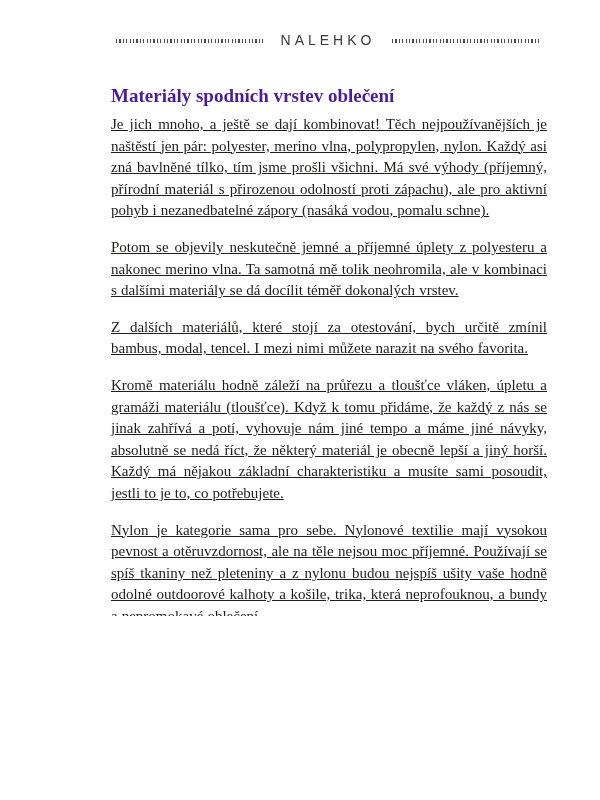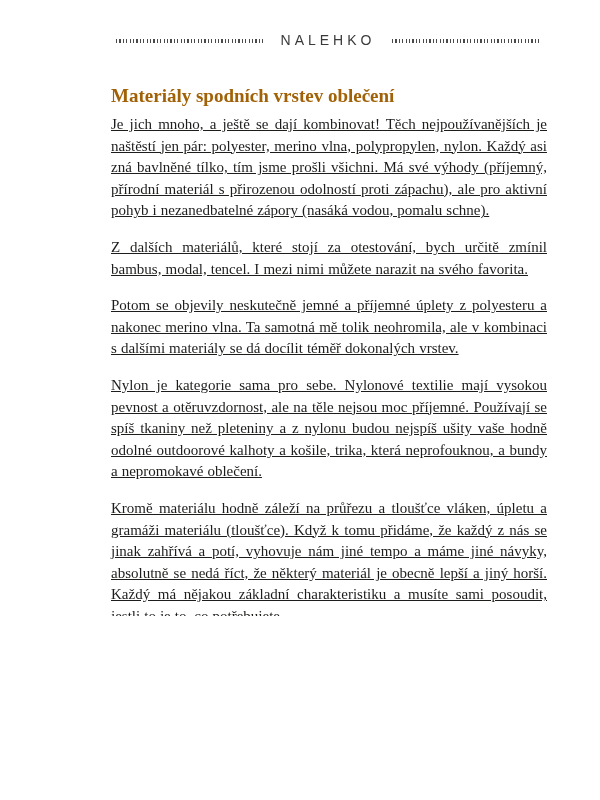--- a/index.html
+++ b/index.html
@@ -54,21 +54,21 @@
     left: 83px;
     width: 436px;
     color: #1d1d1b;
   }
   .chapter-heading {
     font-family: "Liberation Serif", serif;
     font-size: 19px;
     font-weight: 700;
     line-height: 24px;
     margin: 0 0 6px 0;
-    color: #a16207;
+    color: #4c1d95;
   }
   .content p {
     font-size: 15px;
     line-height: 21.6px;
     text-align: justify;
     margin: 0 0 15px 0;
     hyphens: auto;
     -webkit-hyphens: auto;
     word-spacing: 0.3px;
     text-decoration: underline;
@@ -98,23 +98,23 @@
   <header class="running-head">
     <span class="head-rule"></span>
     <span class="running-title">NALEHKO</span>
     <span class="head-rule"></span>
   </header>
 
   <main class="content">
     <h1 class="chapter-heading">Materiály spodních vrstev oblečení</h1>
 
     <p>Je jich mnoho, a ještě se dají kombinovat! Těch nejpoužívanějších je naštěstí jen pár: polyester, merino vlna, polypropylen, nylon. Každý asi zná bavlněné tílko, tím jsme prošli všichni. Má své výhody (příjemný, přírodní materiál s přirozenou odolností proti zápachu), ale pro aktivní pohyb i nezanedbatelné zápory (nasáká vodou, pomalu schne).</p>
+    <p>Potom se objevily neskutečně jemné a příjemné úplety z polyesteru a nakonec merino vlna. Ta samotná mě tolik neohromila, ale v kombinaci s dalšími materiály se dá docílit téměř dokonalých vrstev.</p>
     <p>Z dalších materiálů, které stojí za otestování, bych určitě zmínil bambus, modal, tencel. I mezi nimi můžete narazit na svého favorita.</p>
-    <p>Potom se objevily neskutečně jemné a příjemné úplety z polyesteru a nakonec merino vlna. Ta samotná mě tolik neohromila, ale v kombinaci s dalšími materiály se dá docílit téměř dokonalých vrstev.</p>
+    <p>Kromě materiálu hodně záleží na průřezu a tloušťce vláken, úpletu a gramáži materiálu (tloušťce). Když k tomu přidáme, že každý z nás se jinak zahřívá a potí, vyhovuje nám jiné tempo a máme jiné návyky, absolutně se nedá říct, že některý materiál je obecně lepší a jiný horší. Každý má nějakou základní charakteristiku a musíte sami posoudit, jestli to je to, co potřebujete.</p>
     <p>Nylon je kategorie sama pro sebe. Nylonové textilie mají vysokou pevnost a otěruvzdornost, ale na těle nejsou moc příjemné. Používají se spíš tkaniny než pleteniny a z nylonu budou nejspíš ušity vaše hodně odolné outdoorové kalhoty a košile, trika, která neprofouknou, a bundy a nepromokavé oblečení.</p>
-    <p>Kromě materiálu hodně záleží na průřezu a tloušťce vláken, úpletu a gramáži materiálu (tloušťce). Když k tomu přidáme, že každý z nás se jinak zahřívá a potí, vyhovuje nám jiné tempo a máme jiné návyky, absolutně se nedá říct, že některý materiál je obecně lepší a jiný horší. Každý má nějakou základní charakteristiku a musíte sami posoudit, jestli to je to, co potřebujete.</p>
   </main>
 
   <footer class="page-footer">
     <span class="page-number">101</span>
   </footer>
 
 </div>
 
 </body></html>

